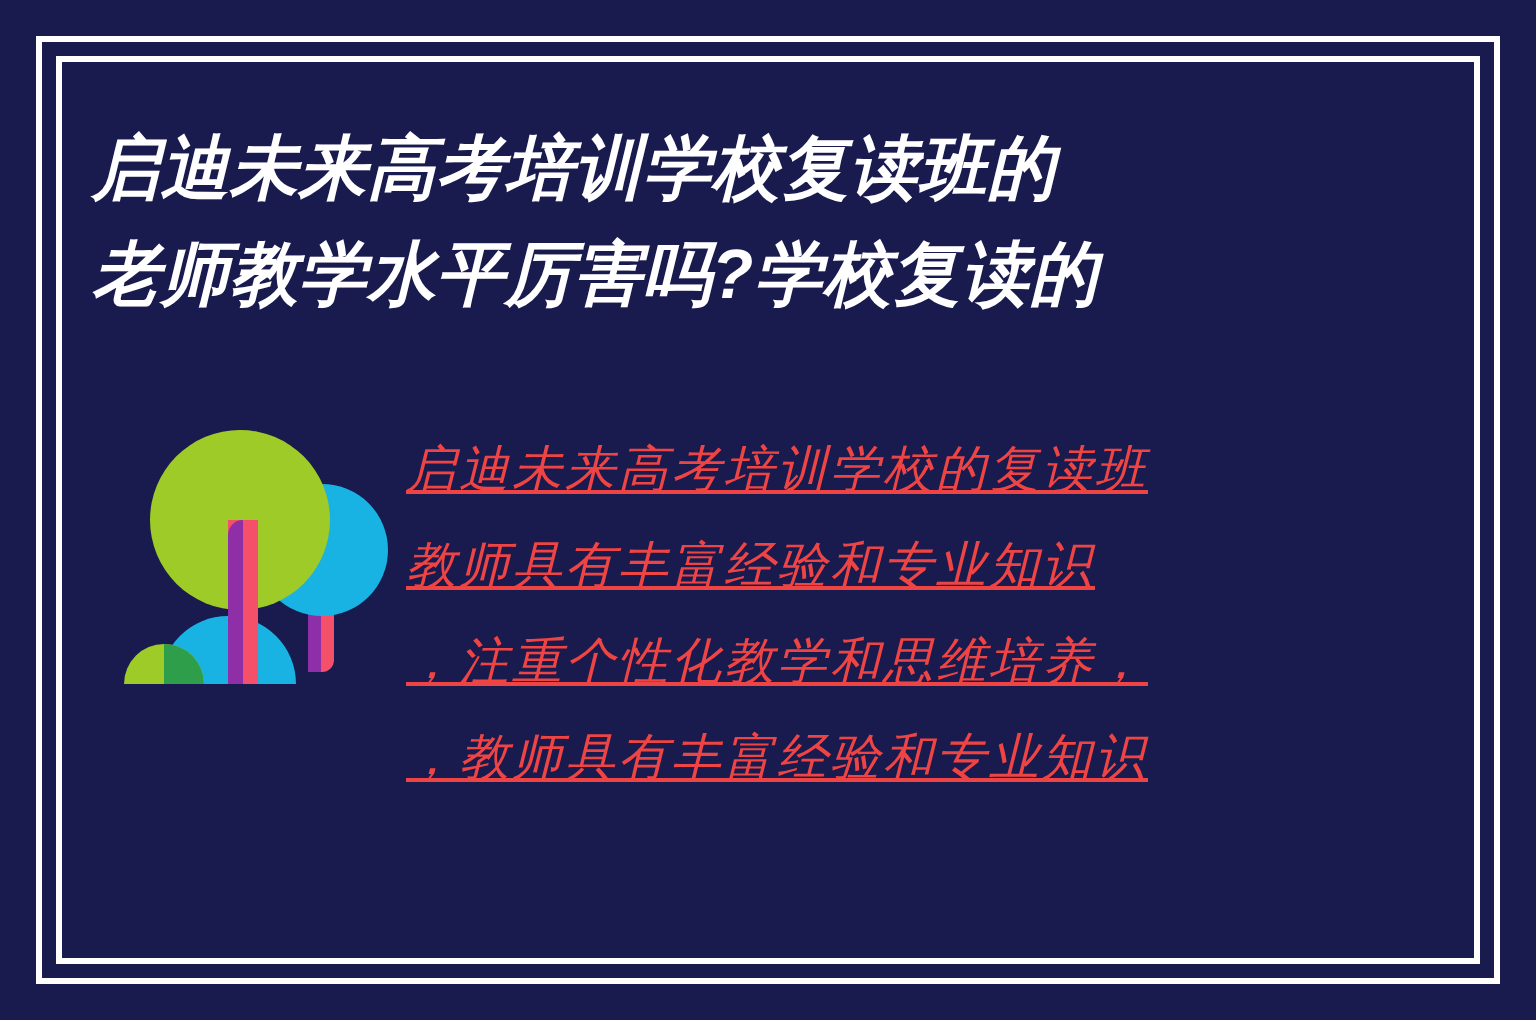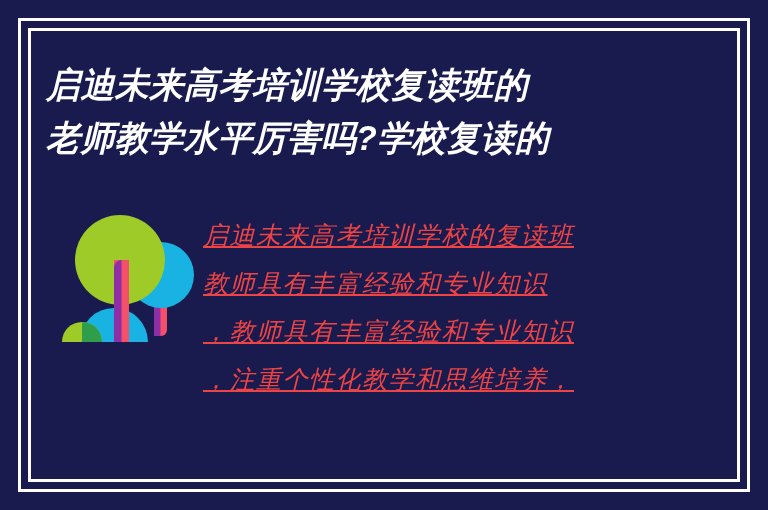--- a/index.html
+++ b/index.html
@@ -125,17 +125,17 @@
       <rect x="52" y="46" width="15" height="82" fill="#f4506a"></rect>
       <path d="M52 53.5 a7.5 7.5 0 0 1 7.5 -7.5 L59.5 128 L52 128 Z" fill="#8e2fa8"></path>
 
       <rect x="0" y="128" width="132" height="3" fill="#191a4e"></rect>
     </svg>
   </div>
 
   <div class="body-copy">
     <span class="body-line">启迪未来高考培训学校的复读班</span>
     <span class="body-line">教师具有丰富经验和专业知识</span>
+    <span class="body-line">，注重个性化教学和思维培养，</span>
     <span class="body-line">，教师具有丰富经验和专业知识</span>
-    <span class="body-line">，注重个性化教学和思维培养，</span>
   </div>
 
 </div>
 
 </body></html>

